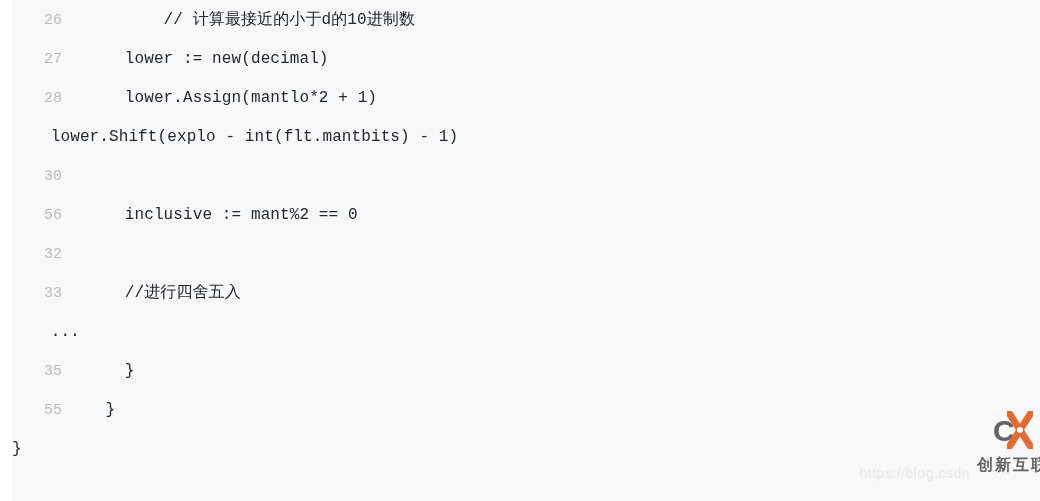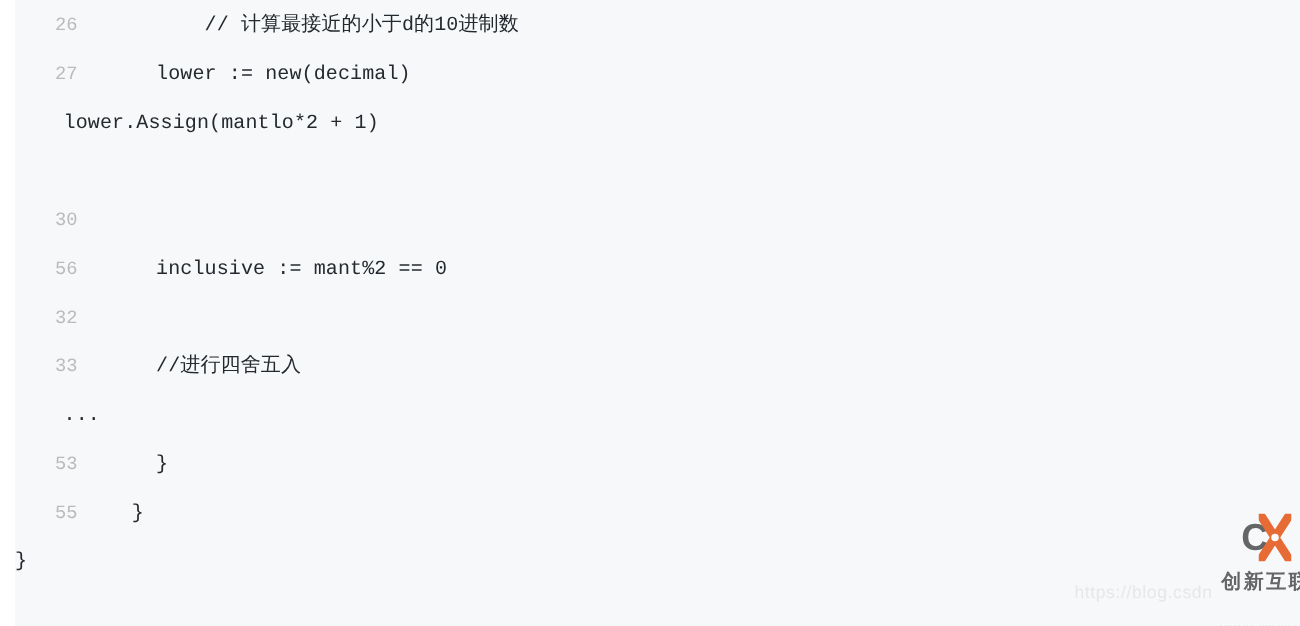--- a/index.html
+++ b/index.html
@@ -104,23 +104,25 @@
 <div class="code-block">
   <div class="line">
     <span class="gutter">26</span>
     <span class="code">        // 计算最接近的小于d的10进制数</span>
   </div>
   <div class="line">
     <span class="gutter">27</span>
     <span class="code">    lower := new(decimal)</span>
   </div>
   <div class="line">
+    <span class="gutter">28</span>
     <span class="code">    lower.Assign(mantlo*2 + 1)</span>
   </div>
   <div class="line">
+    <span class="code">    lower.Shift(explo - int(flt.mantbits) - 1)</span>
   </div>
   <div class="line">
     <span class="gutter">30</span>
     <span class="code"></span>
   </div>
   <div class="line">
     <span class="gutter">56</span>
     <span class="code">    inclusive := mant%2 == 0</span>
   </div>
   <div class="line">
@@ -128,21 +130,21 @@
     <span class="code"></span>
   </div>
   <div class="line">
     <span class="gutter">33</span>
     <span class="code">    //进行四舍五入</span>
   </div>
   <div class="line">
     <span class="code">    ...</span>
   </div>
   <div class="line">
-    <span class="gutter">53</span>
+    <span class="gutter">35</span>
     <span class="code">    }</span>
   </div>
   <div class="line">
     <span class="gutter">55</span>
     <span class="code">  }</span>
   </div>
   <div class="line">
     <span class="code">}</span>
   </div>
 

